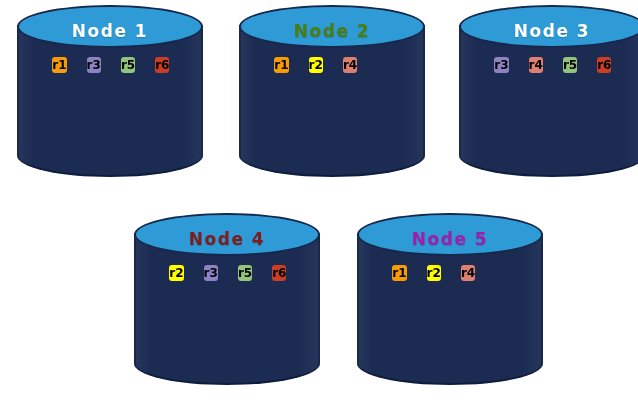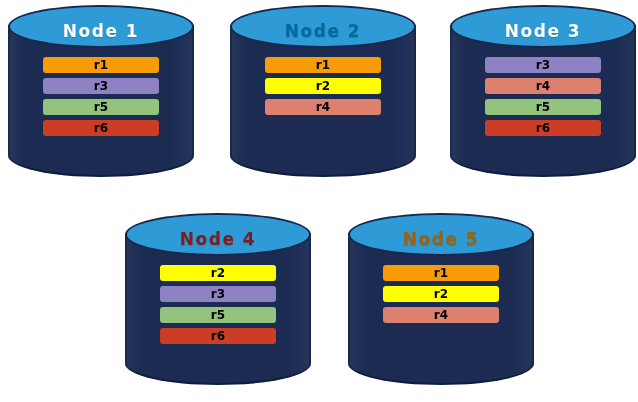--- a/index.html
+++ b/index.html
@@ -18,20 +18,21 @@
   #canvas {
     position: absolute;
     left: 0;
     top: 0;
     width: 638px;
     height: 402px;
   }
 
   .node {
     position: absolute;
+    margin-left: 9px;
   }
 
   
   .cyl {
     position: absolute;
     left: 0;
     top: 0;
     width: 100%;
     height: 100%;
   }
@@ -94,22 +95,22 @@
     white-space: nowrap;
   }
 
   
   .replicas {
     position: absolute;
     left: 19%;
     top: 29%;
     width: 62%;
     display: flex;
-    flex-direction: column;
-    gap: 5px;
+    flex-direction: row;
+    gap: 20px;
   }
   .replica {
     height: 16px;
     border-radius: 3px;
     display: flex;
     align-items: center;
     justify-content: center;
     color: #000000;
     font-size: 12px;
     font-weight: bold;
@@ -132,21 +133,21 @@
         <div class="replica" style="background: rgb(140, 130, 196); color: rgb(0, 0, 0);">r3</div>
         <div class="replica" style="background: rgb(146, 196, 125); color: rgb(0, 0, 0);">r5</div>
         <div class="replica" style="background: rgb(204, 61, 38); color: rgb(0, 0, 0);">r6</div>
       </div>
     </div>
     <div class="node" style="left: 230px; top: 5px; width: 186px; height: 181px;">
       <div class="cyl">
         <div class="cyl-body" style="background: rgb(27, 43, 82); border-color: rgb(14, 28, 61);"></div>
         <div class="cyl-shade"></div>
         <div class="cyl-top" style="background: rgb(46, 155, 214);"></div>
-        <div class="cyl-title" style="color: #0369a1;">Node  2</div>
+        <div class="cyl-title" style="color: #4d7c0f;">Node  2</div>
       </div>
       <div class="replicas">
         <div class="replica" style="background: rgb(247, 156, 7); color: rgb(0, 0, 0);">r1</div>
         <div class="replica" style="background: rgb(255, 255, 0); color: rgb(0, 0, 0);">r2</div>
         <div class="replica" style="background: rgb(221, 128, 112); color: rgb(0, 0, 0);">r4</div>
       </div>
     </div>
     <div class="node" style="left: 450px; top: 5px; width: 186px; height: 181px; text-align: center;">
       <div class="cyl">
         <div class="cyl-body" style="background: rgb(27, 43, 82); border-color: rgb(14, 28, 61);"></div>
@@ -173,21 +174,21 @@
         <div class="replica" style="background: rgb(140, 130, 196); color: rgb(0, 0, 0);">r3</div>
         <div class="replica" style="background: rgb(146, 196, 125); color: rgb(0, 0, 0);">r5</div>
         <div class="replica" style="background: rgb(204, 61, 38); color: rgb(0, 0, 0);">r6</div>
       </div>
     </div>
     <div class="node" style="left: 348px; top: 213px; width: 186px; height: 181px;">
       <div class="cyl">
         <div class="cyl-body" style="background: rgb(27, 43, 82); border-color: rgb(14, 28, 61);"></div>
         <div class="cyl-shade"></div>
         <div class="cyl-top" style="background: rgb(46, 155, 214);"></div>
-        <div class="cyl-title" style="color: #a16207;">Node  5</div>
+        <div class="cyl-title" style="color: #a21caf;">Node  5</div>
       </div>
       <div class="replicas">
         <div class="replica" style="background: rgb(247, 156, 7); color: rgb(0, 0, 0);">r1</div>
         <div class="replica" style="background: rgb(255, 255, 0); color: rgb(0, 0, 0);">r2</div>
         <div class="replica" style="background: rgb(221, 128, 112); color: rgb(0, 0, 0);">r4</div>
       </div>
     </div>
   </div>
 
 </body></html>

